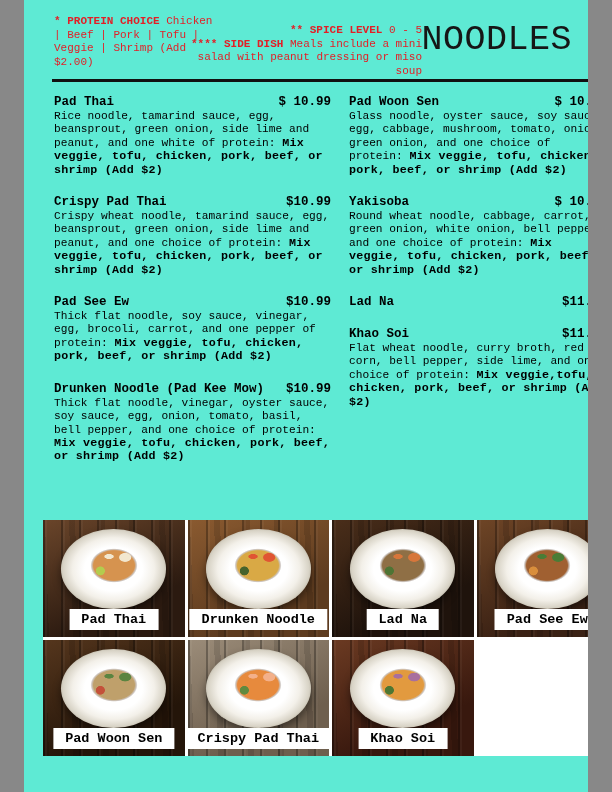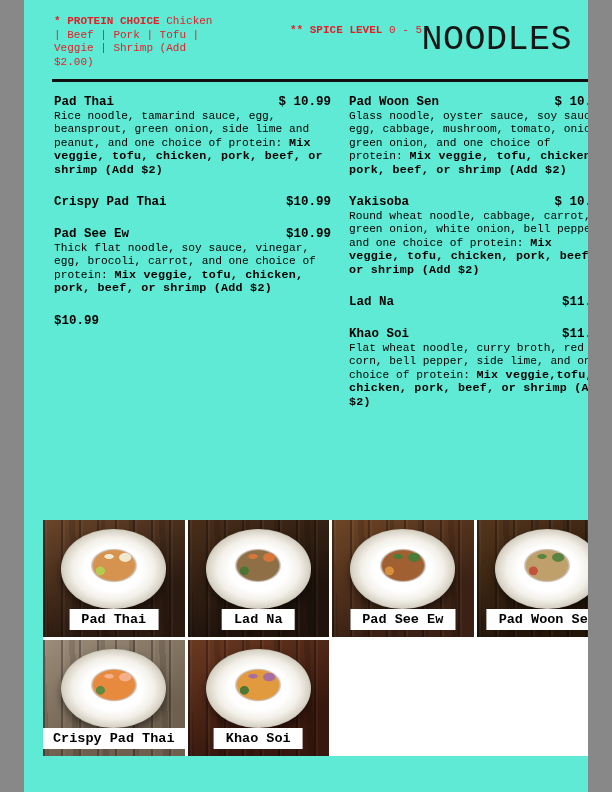--- a/index.html
+++ b/index.html
@@ -54,50 +54,54 @@
 </style>
 </head>
 <body>
 
 <div class="page">
 
   <div class="hdr-left"><span class="bold">* PROTEIN CHOICE</span><span> Chicken | Beef | Pork | Tofu | Veggie | Shrimp (Add $2.00)</span></div>
 
   <div class="hdr-mid">
     <div><span class="bold">** SPICE LEVEL</span><span> 0 - 5</span></div>
+    <div><span class="bold">**** SIDE DISH</span><span> Meals include a mini salad with peanut dressing or miso soup</span></div>
   </div>
 
   <div class="page-title">NOODLES</div>
   <div class="rule"></div>
 
   <div class="col col-left">
     <div class="item">
       <div class="item-head">
           <span class="item-name">Pad Thai</span>
           <span class="item-price">$ 10.99</span>
         </div>
-      <div class="item-desc"><span>Rice noodle, tamarind sauce, egg, beansprout, green onion, side lime and peanut, and one choice of protein: </span><span class="desc-bold">Mix veggie, tofu, chicken, pork, beef, or shrimp (Add $2)</span></div>
+      <div class="item-desc"><span>Rice noodle, tamarind sauce, egg, beansprout, green onion, side lime and peanut, and one white of protein: </span><span class="desc-bold">Mix veggie, tofu, chicken, pork, beef, or shrimp (Add $2)</span></div>
     </div>
     <div class="item">
       <div class="item-head">
           <span class="item-name">Crispy Pad Thai</span>
           <span class="item-price">$10.99</span>
         </div>
+      <div class="item-desc"><span>Crispy wheat noodle, tamarind sauce, egg, beansprout, green onion, side lime and peanut, and one choice of protein: </span><span class="desc-bold">Mix veggie, tofu, chicken, pork, beef, or shrimp (Add $2)</span></div>
     </div>
     <div class="item">
       <div class="item-head">
           <span class="item-name">Pad See Ew</span>
           <span class="item-price">$10.99</span>
         </div>
-      <div class="item-desc"><span>Thick flat noodle, soy sauce, vinegar, egg, brocoli, carrot, and one choice of protein: </span><span class="desc-bold">Mix veggie, tofu, chicken, pork, beef, or shrimp (Add $2)</span></div>
+      <div class="item-desc"><span>Thick flat noodle, soy sauce, vinegar, egg, brocoli, carrot, and one pepper of protein: </span><span class="desc-bold">Mix veggie, tofu, chicken, pork, beef, or shrimp (Add $2)</span></div>
     </div>
     <div class="item">
       <div class="item-head">
+          <span class="item-name">Drunken Noodle (Pad Kee Mow)</span>
           <span class="item-price">$10.99</span>
         </div>
+      <div class="item-desc"><span>Thick flat noodle, vinegar, oyster sauce, soy sauce, egg, onion, tomato, basil, bell pepper, and one choice of protein: </span><span class="desc-bold">Mix veggie, tofu, chicken, pork, beef, or shrimp (Add $2)</span></div>
     </div>
   </div>
 
   <div class="col col-right">
     <div class="item">
       <div class="item-head">
           <span class="item-name">Pad Woon Sen</span>
           <span class="item-price">$ 10.99</span>
         </div>
       <div class="item-desc"><span>Glass noodle, oyster sauce, soy sauce, egg, cabbage, mushroom, tomato, onion, green onion, and one choice of protein: </span><span class="desc-bold">Mix veggie, tofu, chicken, pork, beef, or shrimp (Add $2)</span></div>
@@ -123,20 +127,25 @@
       <div class="item-desc"><span>Flat wheat noodle, curry broth, red corn, bell pepper, side lime, and one choice of protein: </span><span class="desc-bold">Mix veggie,tofu, chicken, pork, beef, or shrimp (Add $2)</span></div>
     </div>
   </div>
 
   <div class="grid">
     <div class="photo" style="--wood1: #2b1a10; --wood2: #6a452a; --plate: #f3f0e9; --food1: #d6934f; --food2: #f2e7cf; --food3: #b3cc4e;">
       <div class="plate"></div>
       <div class="food"></div>
       <div class="photo-label">Pad Thai</div>
     </div>
+    <div class="photo" style="--wood1: #5d3b1f; --wood2: #8a5a30; --plate: #f3f0e9; --food1: #d9a945; --food2: #e05533; --food3: #47632c;">
+      <div class="plate"></div>
+      <div class="food"></div>
+      <div class="photo-label">Drunken Noodle</div>
+    </div>
     <div class="photo" style="--wood1: #1f130c; --wood2: #4a2e1a; --plate: #f3f0e9; --food1: #8f6f45; --food2: #d7763b; --food3: #4e7434;">
       <div class="plate"></div>
       <div class="food"></div>
       <div class="photo-label">Lad Na</div>
     </div>
     <div class="photo" style="--wood1: #3a2114; --wood2: #6e4526; --plate: #f3f0e9; --food1: #a06031; --food2: #4a7c36; --food3: #d98e3c;">
       <div class="plate"></div>
       <div class="food"></div>
       <div class="photo-label">Pad See Ew</div>
     </div>

